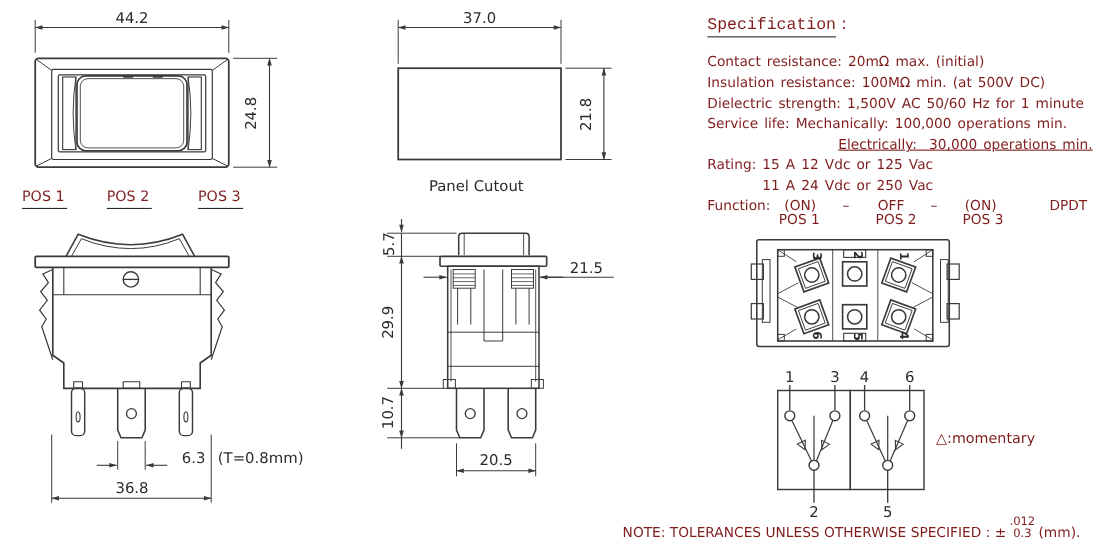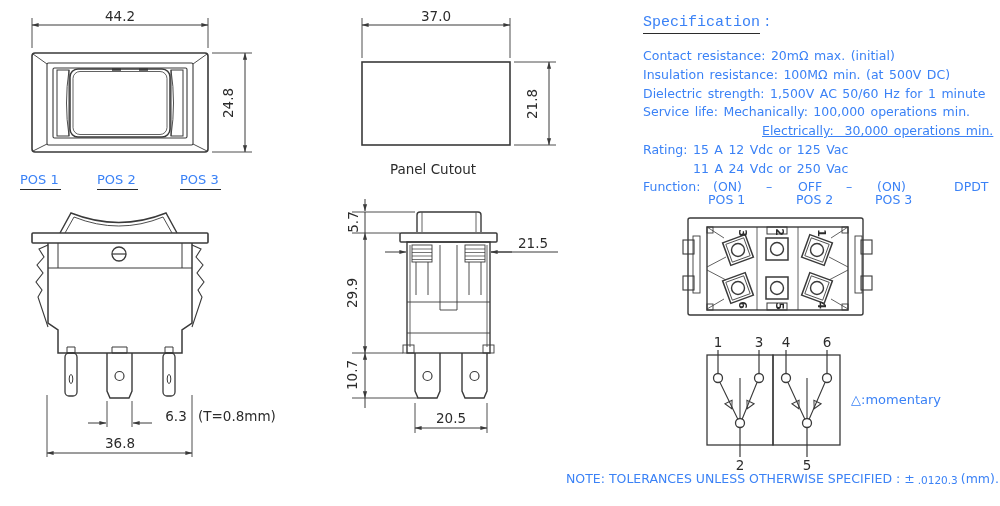--- a/index.html
+++ b/index.html
@@ -1,37 +1,37 @@
 <!DOCTYPE html>
 <html><head>
 <meta charset="utf-8">
 <style>
   html,body{margin:0;padding:0;background:#fff;}
   .canvas{position:relative;width:1000px;height:506px;background:#ffffff;overflow:hidden;
-          font-family:"DejaVu Sans","Liberation Sans",sans-serif;color:#3b82f6;}
+          font-family:"DejaVu Sans","Liberation Sans",sans-serif;color:#7f1d1d;}
   .abs{position:absolute;}
   svg{display:block;overflow:visible;}
   svg .ln{stroke:#3a3a3a;fill:none;}
   svg text{font-family:"DejaVu Sans","Liberation Sans",sans-serif;fill:#2b2b2b;}
   .dimtxt{font-size:13.5px;}
   .numtxt{font-size:11px;font-weight:600;}
   .pos-label{position:absolute;font-size:13px;white-space:pre;border-bottom:1.4px solid #2b2b2b;padding:0 2px 2px 0;}
   .caption{font-size:13.5px;}
   .spec{position:absolute;left:643px;top:12px;width:357px;}
   .spec-heading-row{white-space:pre;font-size:15px;}
   .spec-heading{border-bottom:1.4px solid #2b2b2b;padding-bottom:2px;font-family:Liberation Mono, monospace;}
   .spec-lines{margin-top:16px;}
   .spec-line{white-space:pre;font-size:12.5px;line-height:18.8px;word-spacing:1.5px;}
   .ind-elec{padding-left:119px;text-decoration:underline;}
   .ind-rate{padding-left:50px;}
   .func-row{position:absolute;left:643px;height:16px;font-size:12.5px;}
   .func-row span{position:absolute;white-space:pre;}
   .momentary{position:absolute;left:851px;top:392px;font-size:13px;white-space:pre;}
   .note{position:absolute;left:566px;top:471px;font-size:12.5px;display:flex;align-items:flex-end;white-space:pre;}
-  .note .frac{display:inline-flex;flex-direction:row;align-items:center;font-size:10.5px;line-height:11px;margin:-2px 3px 0 3px;}
+  .note .frac{display:inline-flex;flex-direction:column;align-items:center;font-size:10.5px;line-height:11px;margin:-2px 3px 0 3px;}
 </style>
 </head>
 <body>
 
 <div class="canvas">
 
   <svg class="abs" style="left:0;top:0" width="270" height="200" viewBox="0 0 270 200">
     <defs>
       <marker id="arrA" viewBox="0 0 10 10" refX="9.5" refY="5" markerWidth="11" markerHeight="7" orient="auto-start-reverse">
         <path d="M0,2 L10,5 L0,8 Z" fill="#3a3a3a"></path>

